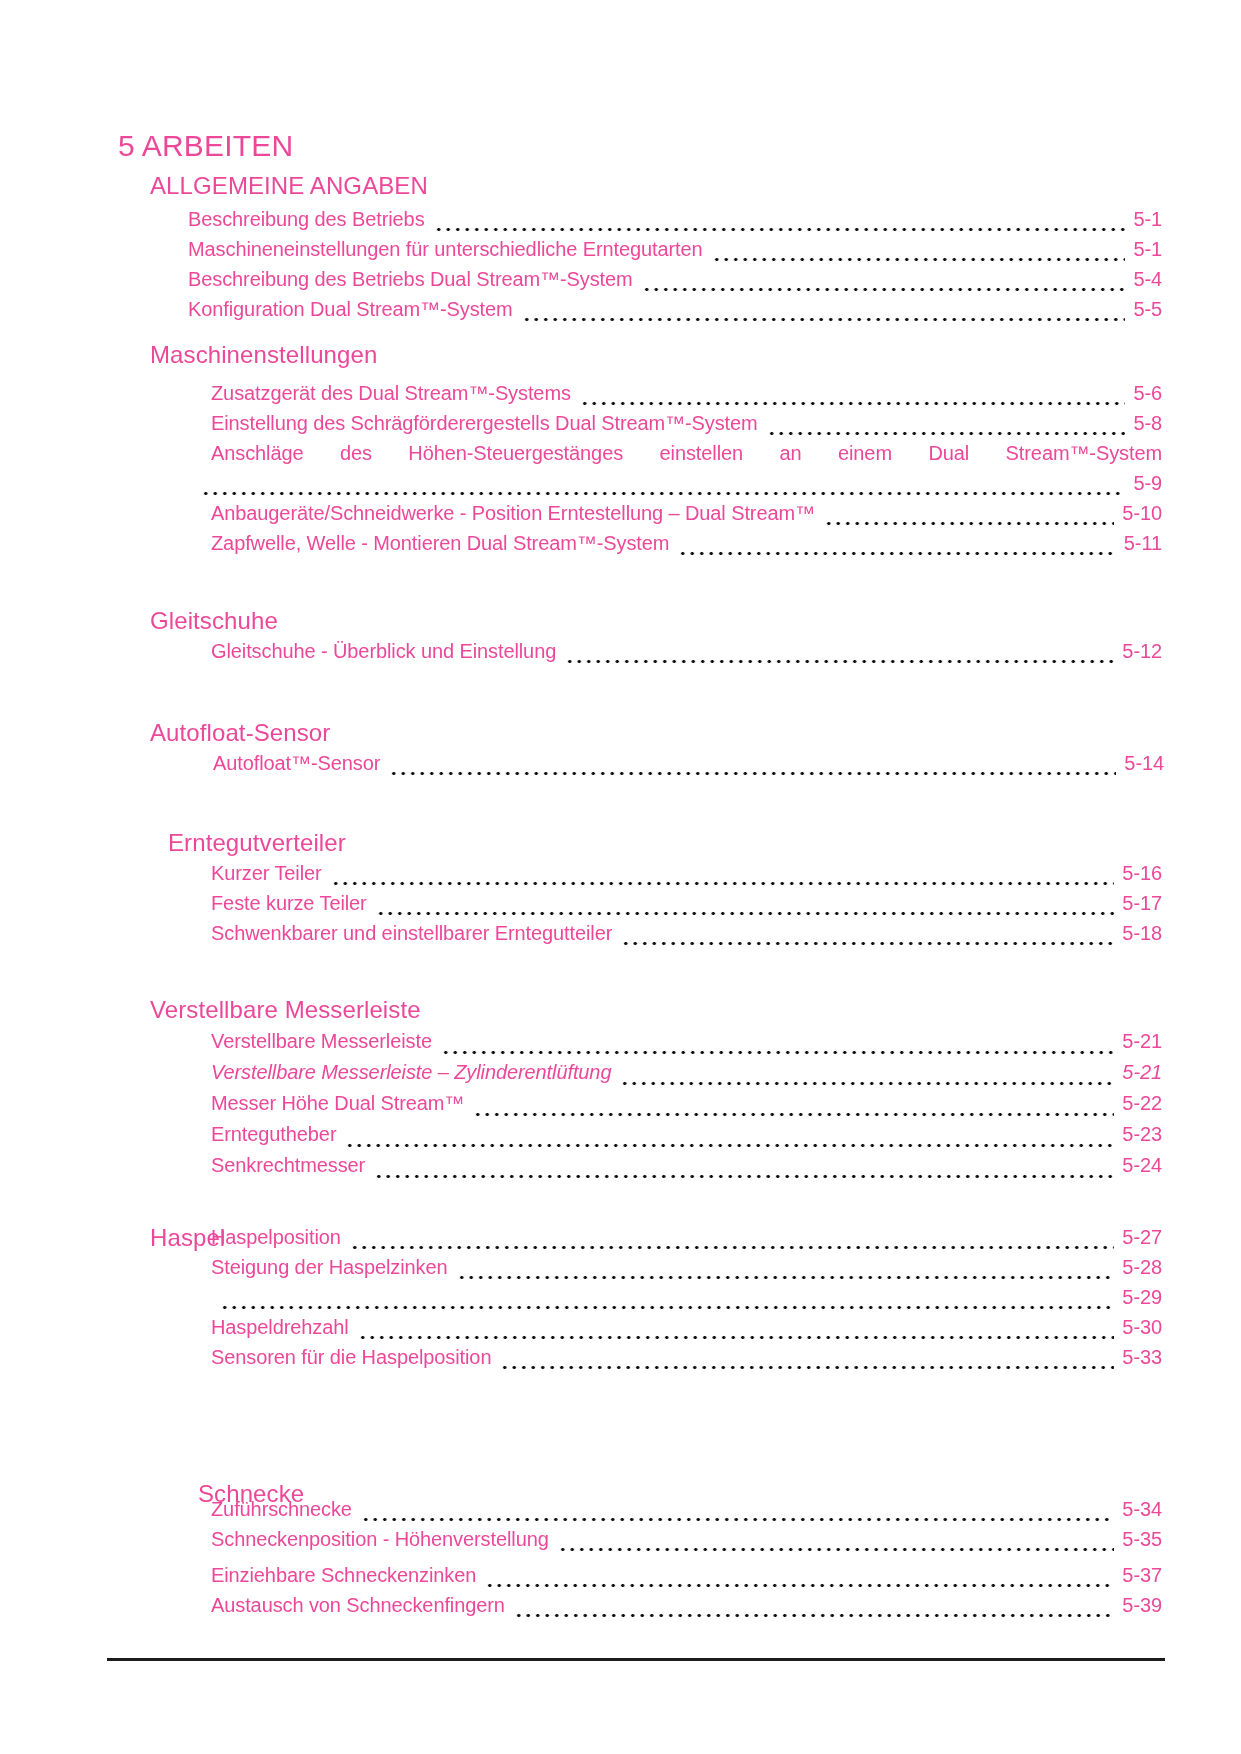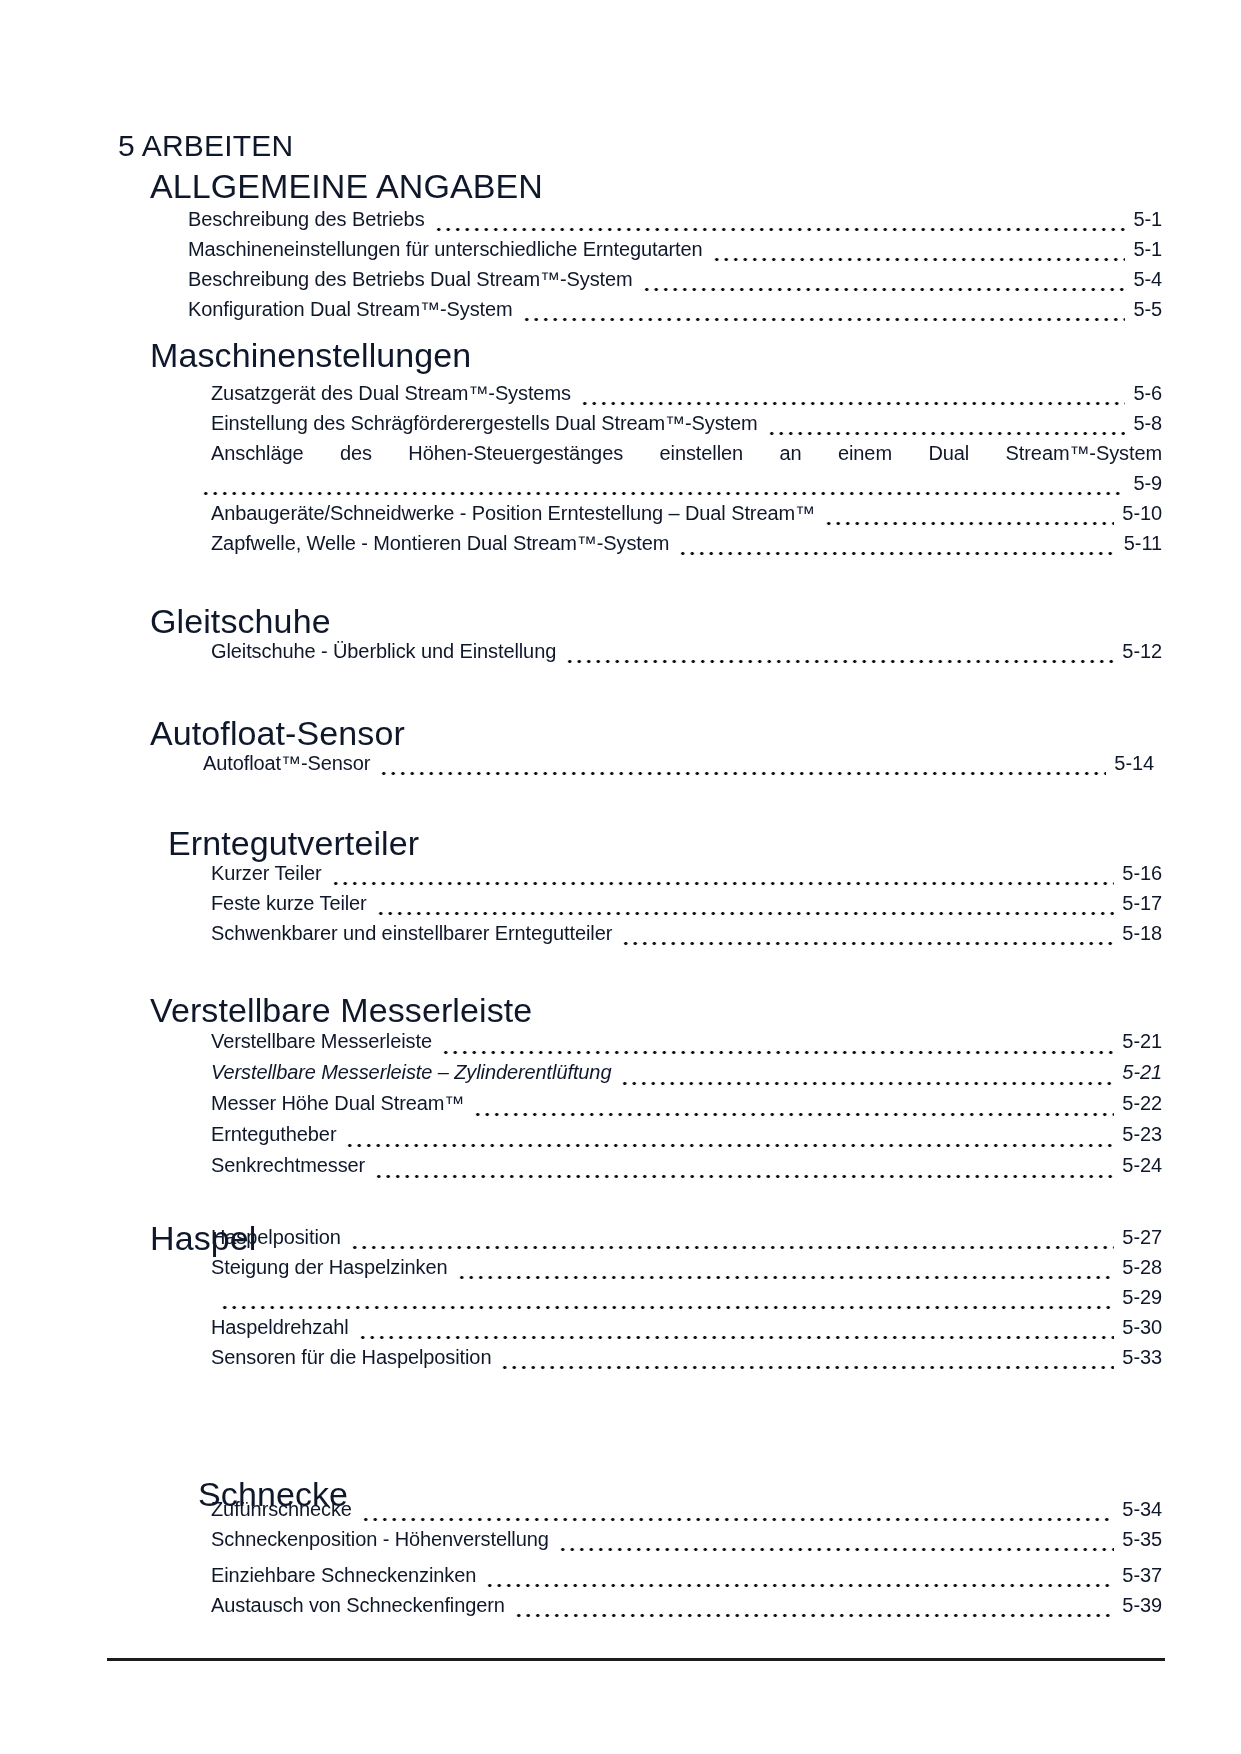--- a/index.html
+++ b/index.html
@@ -2,35 +2,35 @@
 <html><head>
 <meta charset="utf-8">
 <style>
   html, body { margin: 0; padding: 0; background: #ffffff; }
   .page {
     position: relative;
     width: 1241px;
     height: 1754px;
     background: #ffffff;
     font-family: "Liberation Sans", "DejaVu Sans", sans-serif;
-    color: #0f172a;
+    color: #ec4899;
     overflow: hidden;
   }
   .chapter-title {
     position: absolute;
     left: 118px;
     top: 129px;
     font-size: 30px;
     line-height: 34px;
     letter-spacing: 0.2px;
     white-space: nowrap;
   }
   .section-heading {
     position: absolute;
-    font-size: 34px;
+    font-size: 24px;
     line-height: 34px;
     letter-spacing: 0.1px;
     white-space: nowrap;
   }
   .entries {
     position: absolute;
   }
   .toc-row {
     display: flex;
     align-items: baseline;
@@ -132,21 +132,21 @@
       </div>
       <div class="section-heading" style="left: 150px; top: 604px;">Gleitschuhe</div>
       <div class="entries" style="left: 211px; top: 640px; width: 951px;">
         <div class="toc-row" style="height: 30px;">
           <span class="title">Gleitschuhe - Überblick und Einstellung</span>
           <div class="leader"></div>
           <span class="pnum">5-12</span>
         </div>
       </div>
       <div class="section-heading" style="left: 150px; top: 716px;">Autofloat-Sensor</div>
-      <div class="entries" style="left: 203px; top: 752px; width: 951px;">
+      <div class="entries" style="left: 213px; top: 752px; width: 951px;">
         <div class="toc-row" style="height: 30px;">
           <span class="title">Autofloat™-Sensor</span>
           <div class="leader"></div>
           <span class="pnum">5-14</span>
         </div>
       </div>
       <div class="section-heading" style="left: 150px; top: 826px; margin-left: 18px;">Erntegutverteiler</div>
       <div class="entries" style="left: 211px; top: 862px; width: 951px;">
         <div class="toc-row" style="height: 30px;">
           <span class="title">Kurzer Teiler</span>

